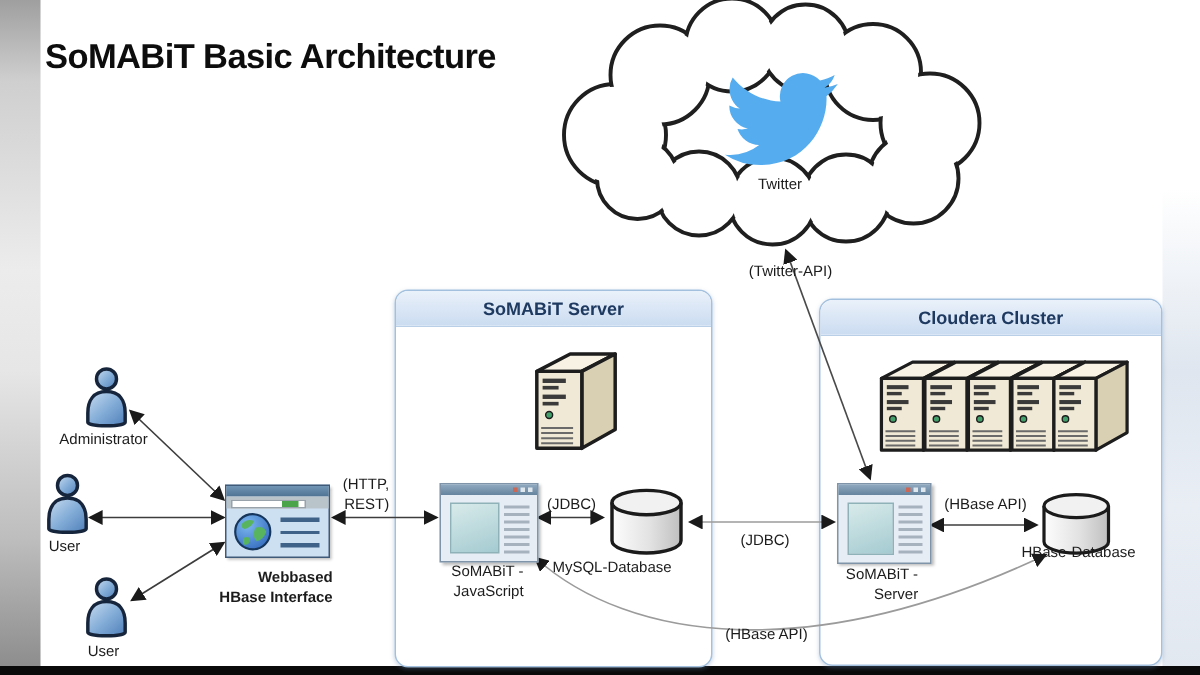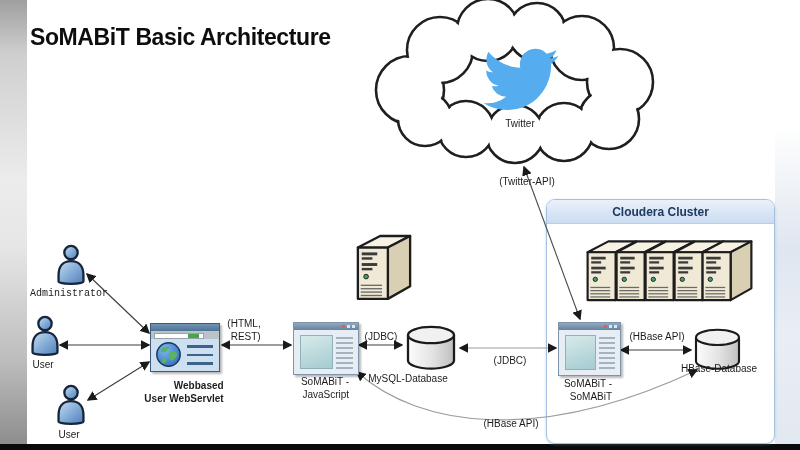--- a/index.html
+++ b/index.html
@@ -64,20 +64,23 @@
       </marker>
     </defs>
   </svg>
 
   <div class="strip-left"></div>
   <div class="strip-right"></div>
   <div class="bar-bottom"></div>
 
   <div class="title">SoMABiT Basic Architecture</div>
 
+  <div class="panel" style="left:263px;top:193px;width:210px;height:250px;">
+    <div class="panel-header">SoMABiT Server</div>
+  </div>
   <div class="panel" style="left:546px;top:199px;width:227px;height:243px;">
     <div class="panel-header">Cloudera Cluster</div>
   </div>
 
   <svg class="overlay" width="800" height="450" viewBox="0 0 800 450">
 
     <g>
       <g stroke="#1f1f1f" stroke-width="2.6" fill="#ffffff">
         <circle cx="410" cy="90" r="34"></circle>
           <circle cx="440" cy="50" r="33"></circle>
@@ -309,48 +312,48 @@
     <ellipse cx="27" cy="10.5" rx="24" ry="8.5" fill="#f1f1f1" stroke="#1b1b1b" stroke-width="2.4"></ellipse>
   </svg>
   <svg class="icon" style="left:693px;top:328px;" width="49" height="43" viewBox="0 0 54 48">
     <path d="M3,10.5 L3,37 A24,8.5 0 0 0 51,37 L51,10.5" fill="url(#cylgrad)" stroke="#1b1b1b" stroke-width="2.4"></path>
     <ellipse cx="27" cy="10.5" rx="24" ry="8.5" fill="#f1f1f1" stroke="#1b1b1b" stroke-width="2.4"></ellipse>
   </svg>
 
   <div class="lbl" style="left:520px;top:118px;">Twitter</div>
   <div class="lbl" style="left:527px;top:176px;">(Twitter-API)</div>
 
-  <div class="lbl" style="left:69px;top:288px;font-family:Liberation Mono, monospace;">Administrator</div>
+  <div class="lbl" style="left:69px;top:288px;">Administrator</div>
   <div class="lbl" style="left:43px;top:359px;">User</div>
   <div class="lbl" style="left:69px;top:429px;">User</div>
 
   <div class="lbl bold" style="left:184px;top:380px;">
     <div>Webbased</div>
-    <div>User WebServlet</div>
+    <div>HBase Interface</div>
   </div>
   <div class="lbl" style="left:187px;top:416px;">
   </div>
 
   <div class="lbl" style="left:244px;top:318px;">
-    <div>(HTML,</div>
+    <div>(HTTP,</div>
     <div>REST)</div>
   </div>
 
   <div class="lbl" style="left:381px;top:331px;">(JDBC)</div>
   <div class="lbl" style="left:408px;top:373px;">MySQL-Database</div>
 
   <div class="lbl" style="left:325px;top:376px;">
     <div>SoMABiT -</div>
     <div>JavaScript</div>
   </div>
 
   <div class="lbl" style="left:510px;top:355px;">(JDBC)</div>
 
   <div class="lbl" style="left:588px;top:378px;">
     <div>SoMABiT -</div>
-    <div>SoMABiT</div>
+    <div>Server</div>
   </div>
 
   <div class="lbl" style="left:657px;top:331px;">(HBase API)</div>
   <div class="lbl" style="left:719px;top:363px;">HBase-Database</div>
   <div class="lbl" style="left:511px;top:418px;">(HBase API)</div>
 
 </div>
 
 </body></html>

